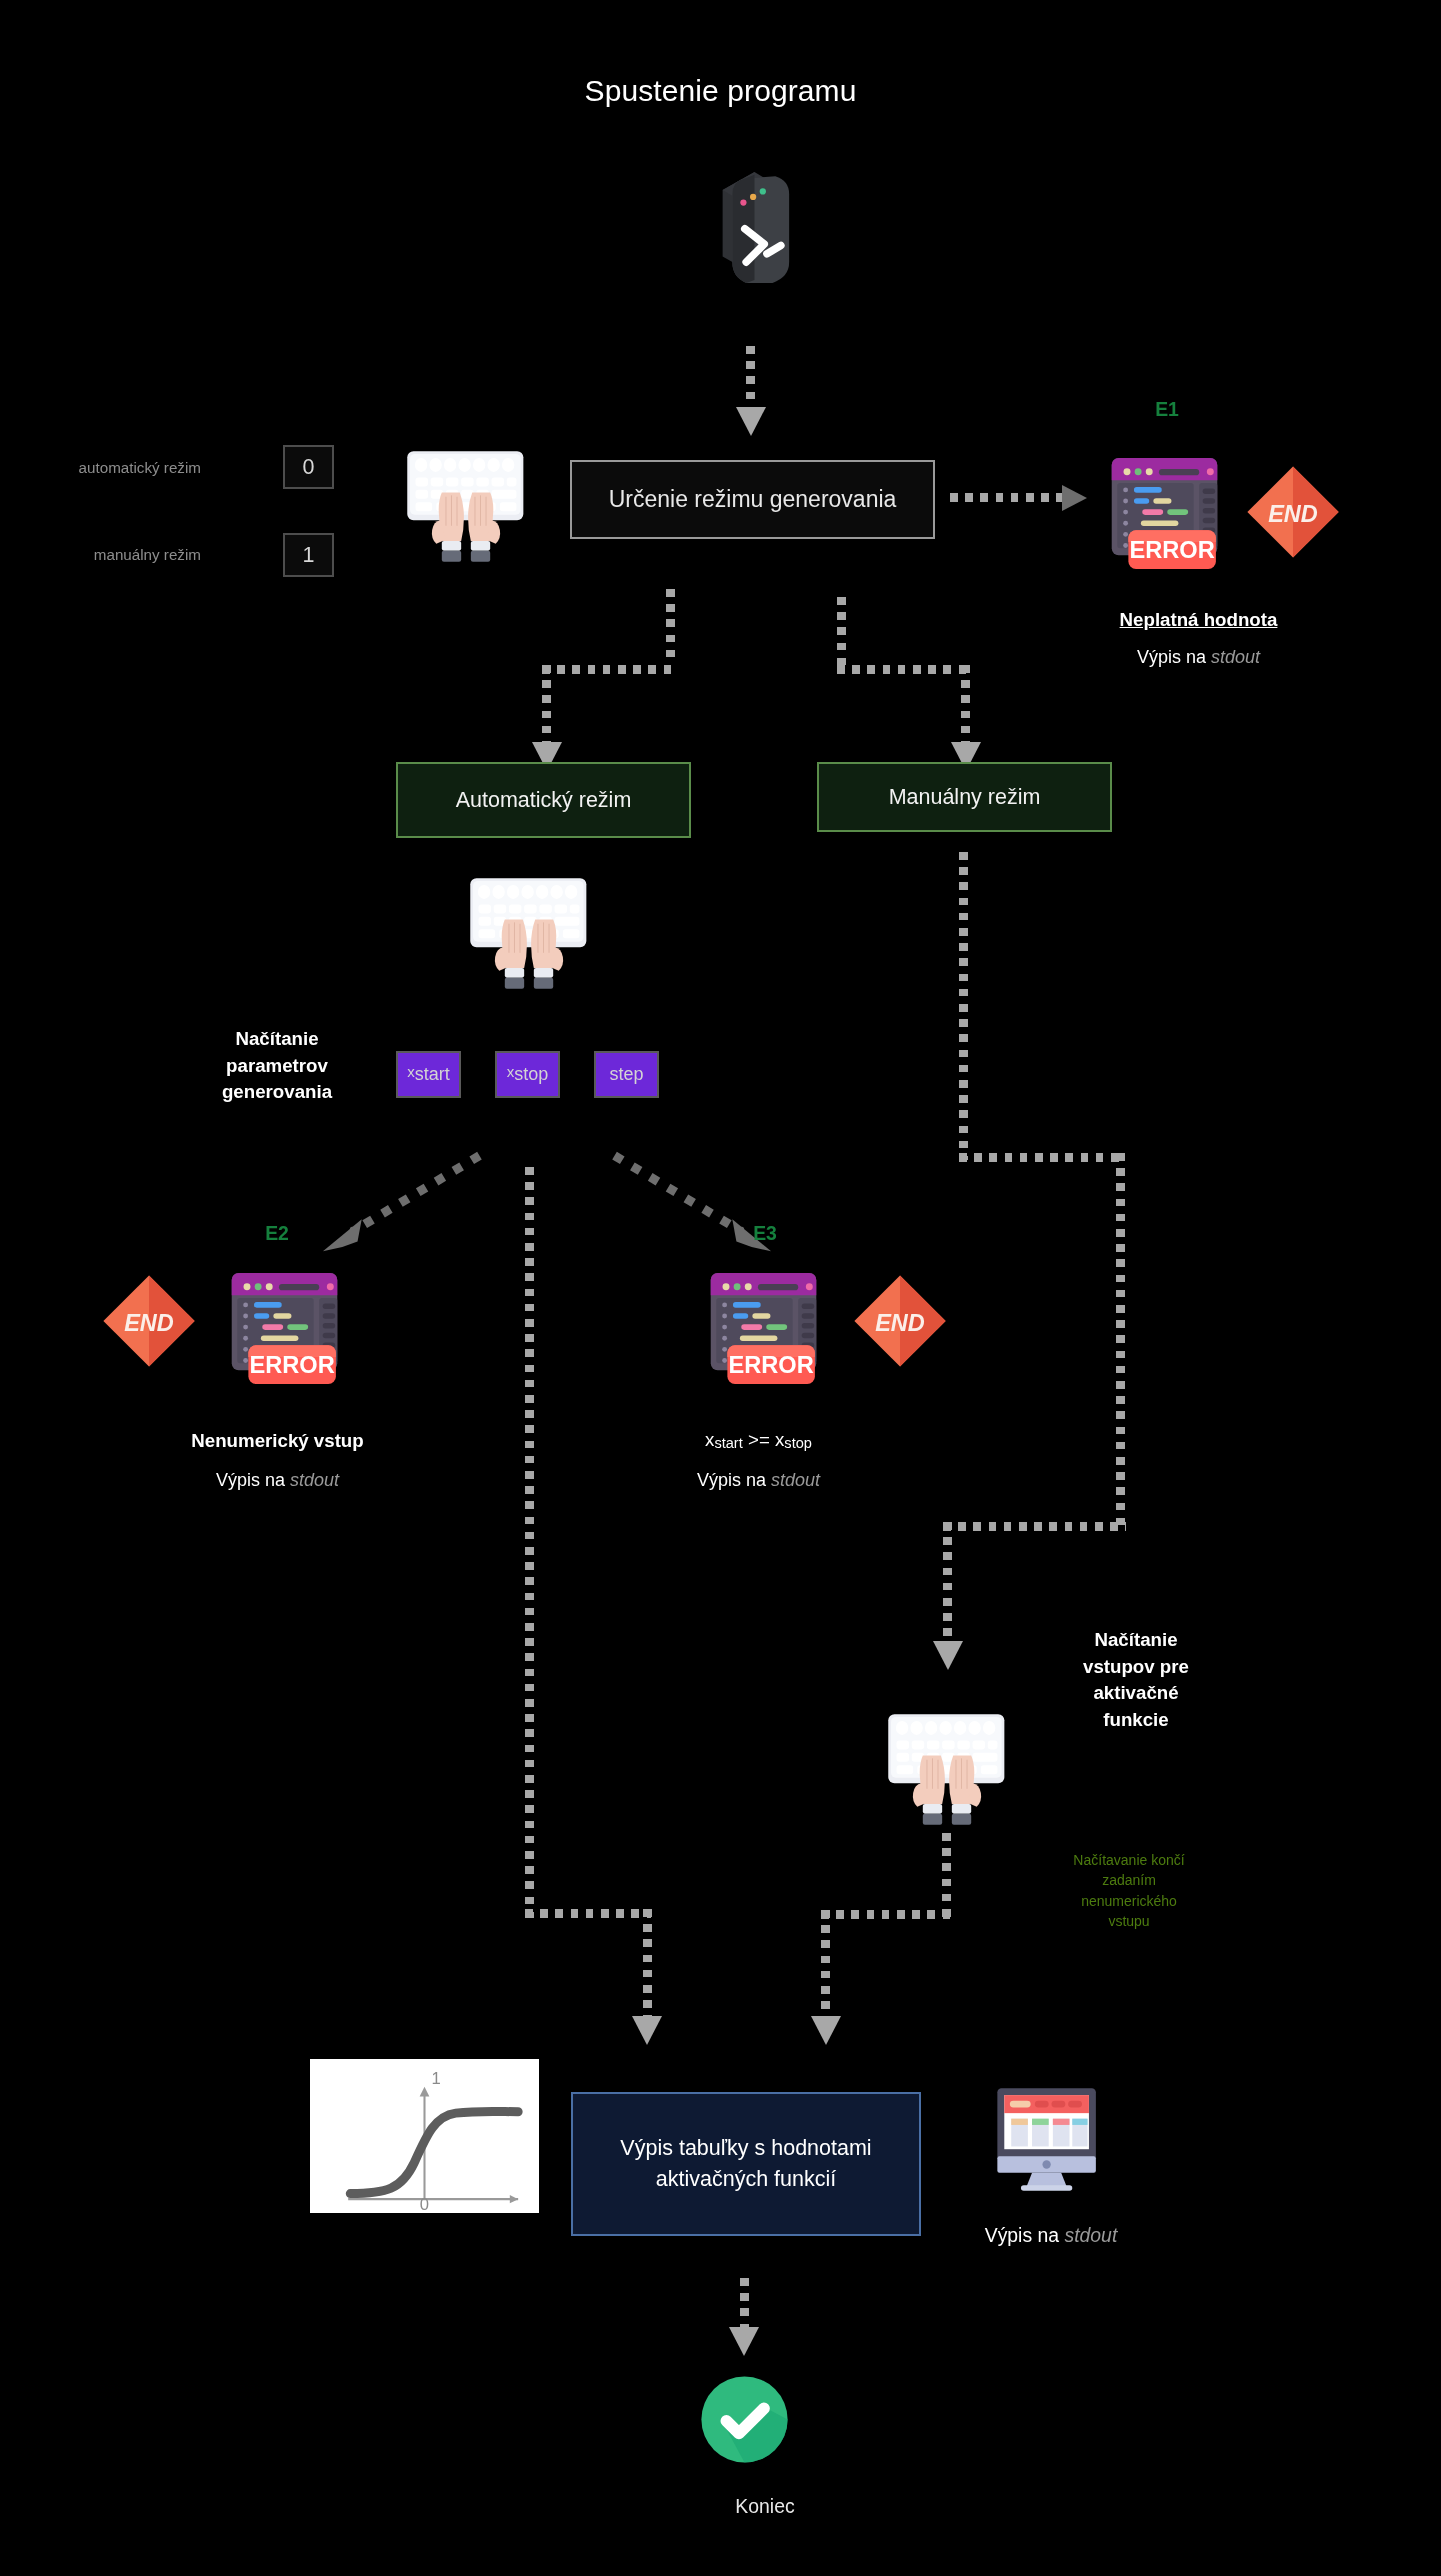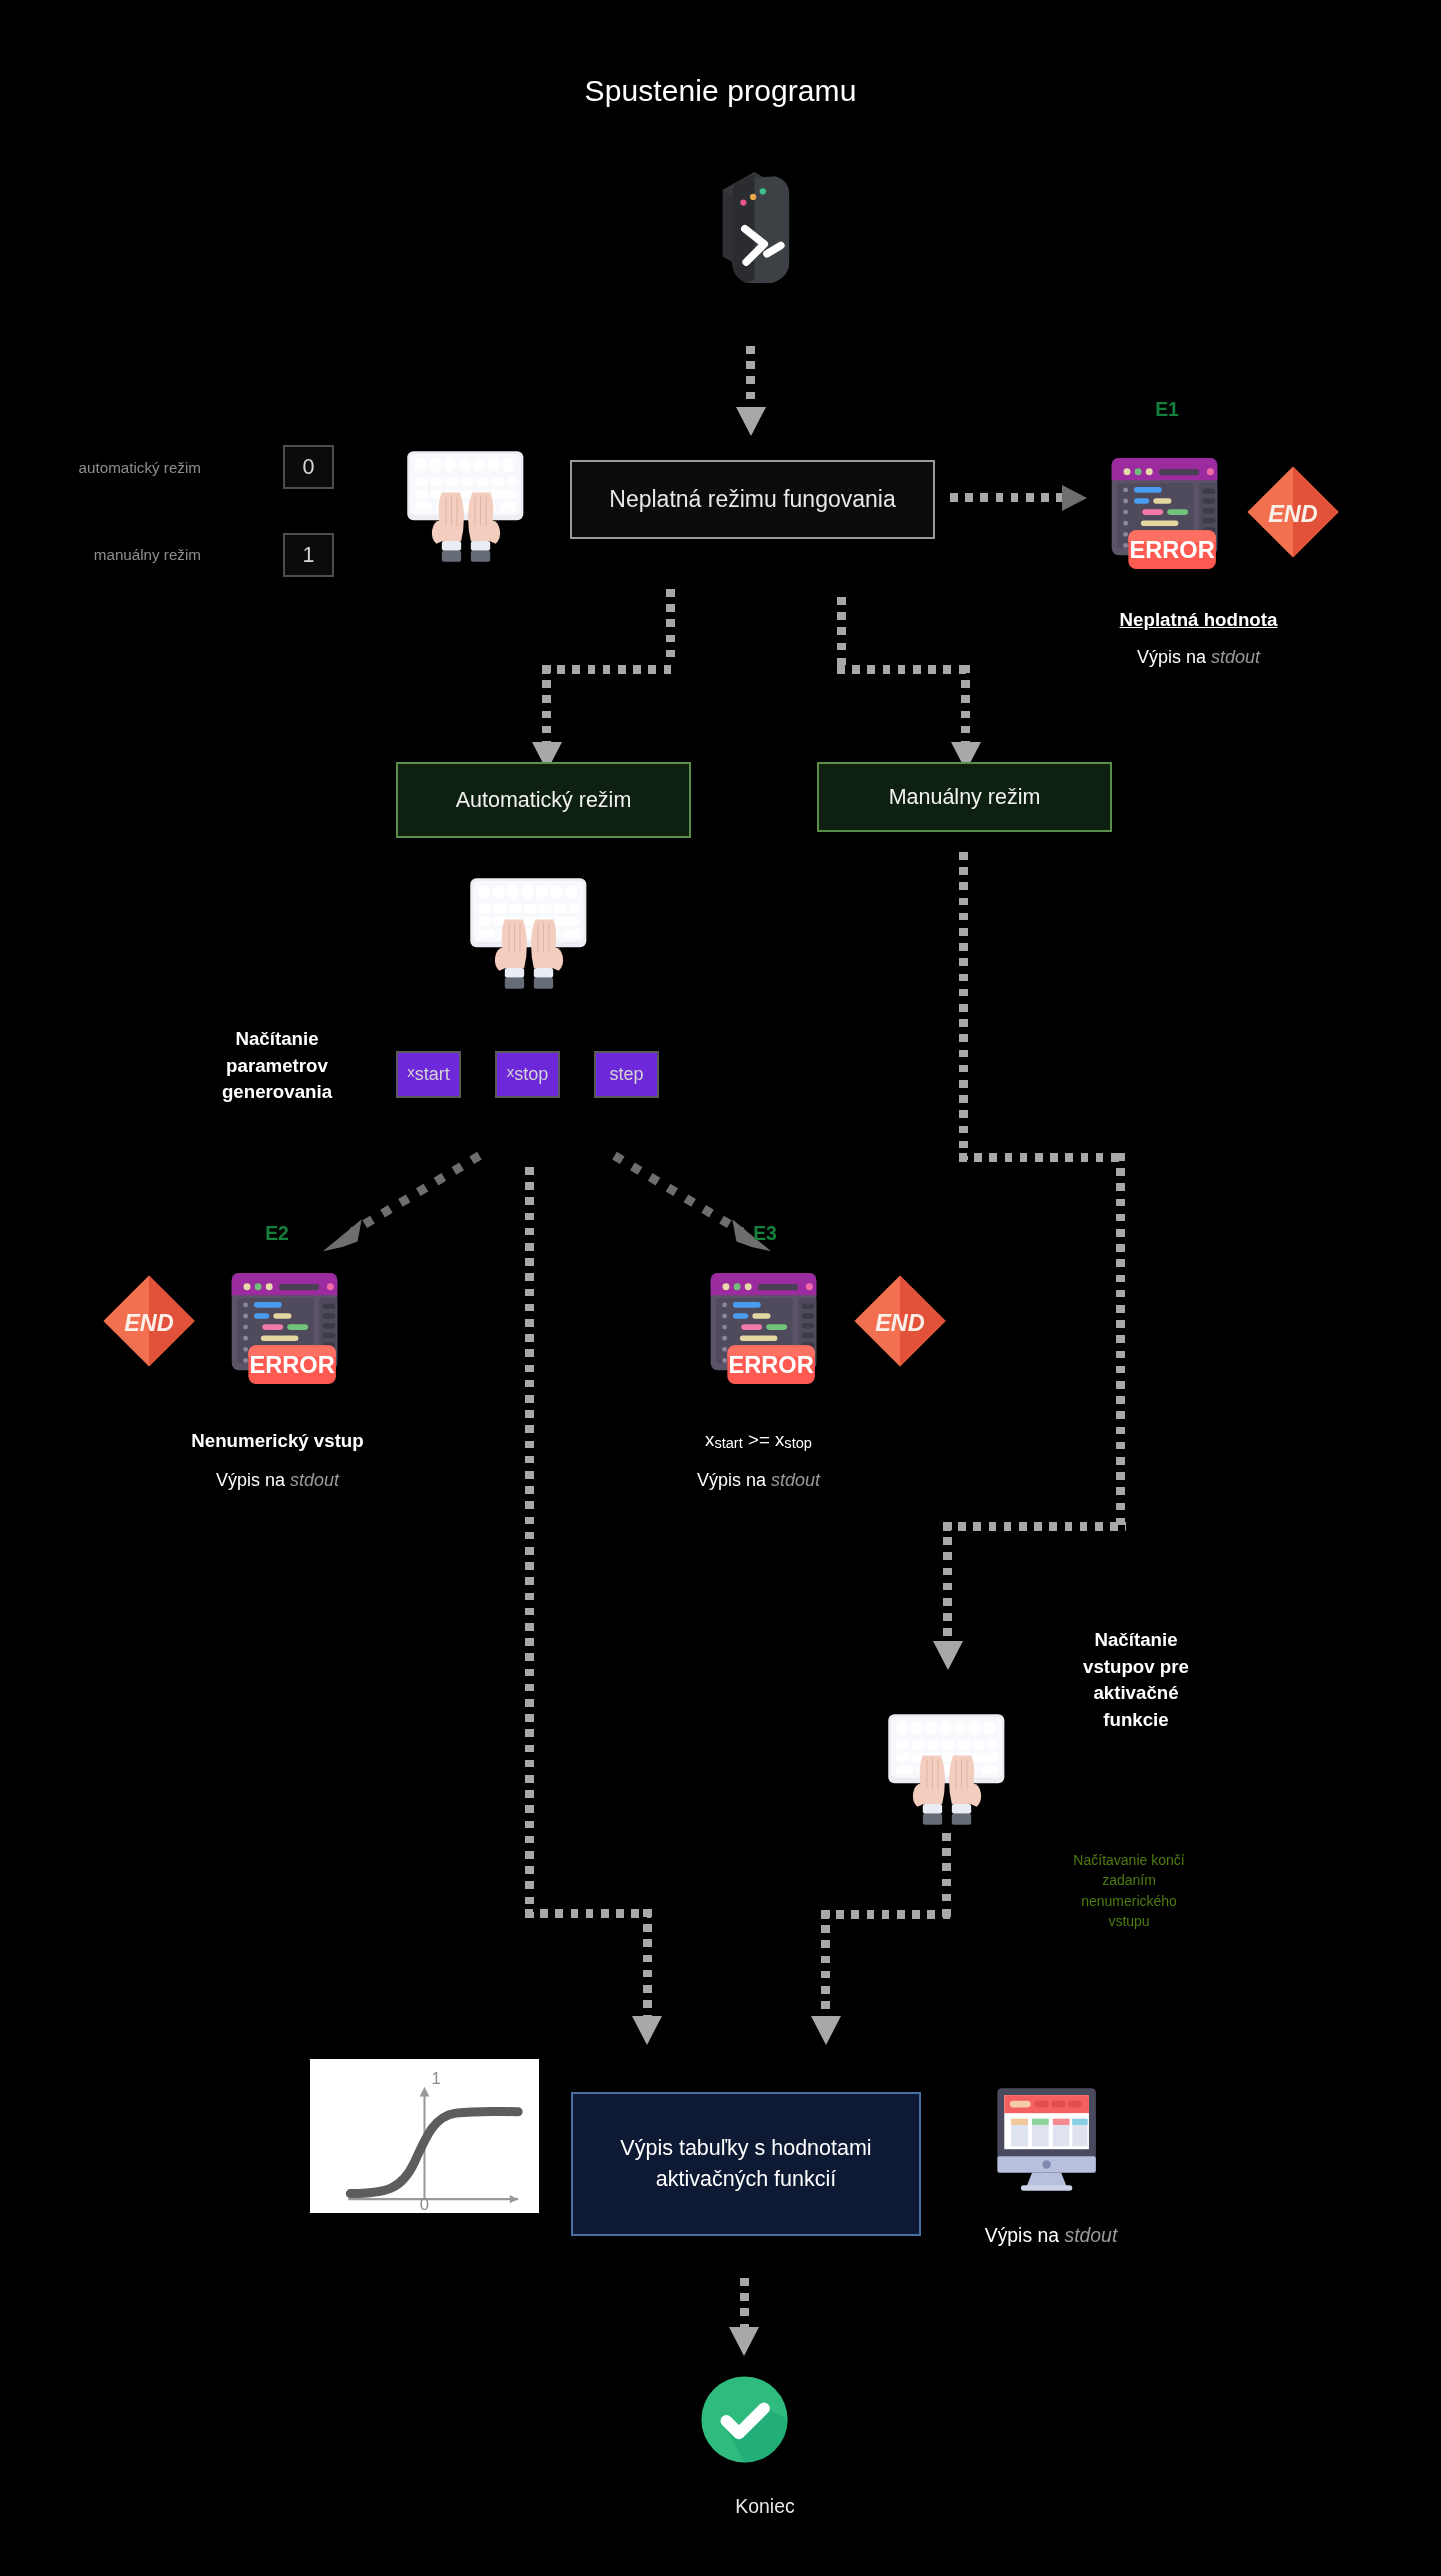--- a/index.html
+++ b/index.html
@@ -108,21 +108,21 @@
             <path d="M108 72 v42"></path>
         </g>
         <rect x="60" y="136" width="28" height="14" rx="3" fill="#e9ecf2"></rect>
         <rect x="102" y="136" width="28" height="14" rx="3" fill="#e9ecf2"></rect>
         <rect x="60" y="150" width="28" height="16" rx="3" fill="#666b78"></rect>
         <rect x="102" y="150" width="28" height="16" rx="3" fill="#666b78"></rect>
       </g>
     </svg>
   </div>
 
-  <div class="abs ctr proc-box" style="left:570px;top:460px;width:361px;height:75px;">Neplatná režimu fungovania</div>
+  <div class="abs ctr proc-box" style="left:570px;top:460px;width:361px;height:75px;">Určenie režimu generovania</div>
 
   <div class="dh" style="left:950px;top:493px;width:115px;height:9px;"></div>
   <div class="arrow-r" style="left:1062px;top:485px;"></div>
 
   <div class="abs ctr ecode" style="left:1136px;top:398px;width:62px;height:23.5px;">E1</div>
 
   <div class="abs" style="left:1102px;top:451px;width:125px;height:125px;">
     <svg viewBox="0 0 180 180" width="125" height="125">
       <rect x="14" y="10" width="152" height="140" rx="10" fill="#5b5366"></rect>
       <path d="M14 20 a10 10 0 0 1 10 -10 h132 a10 10 0 0 1 10 10 v22 h-152 z" fill="#9c2ba0"></path>

